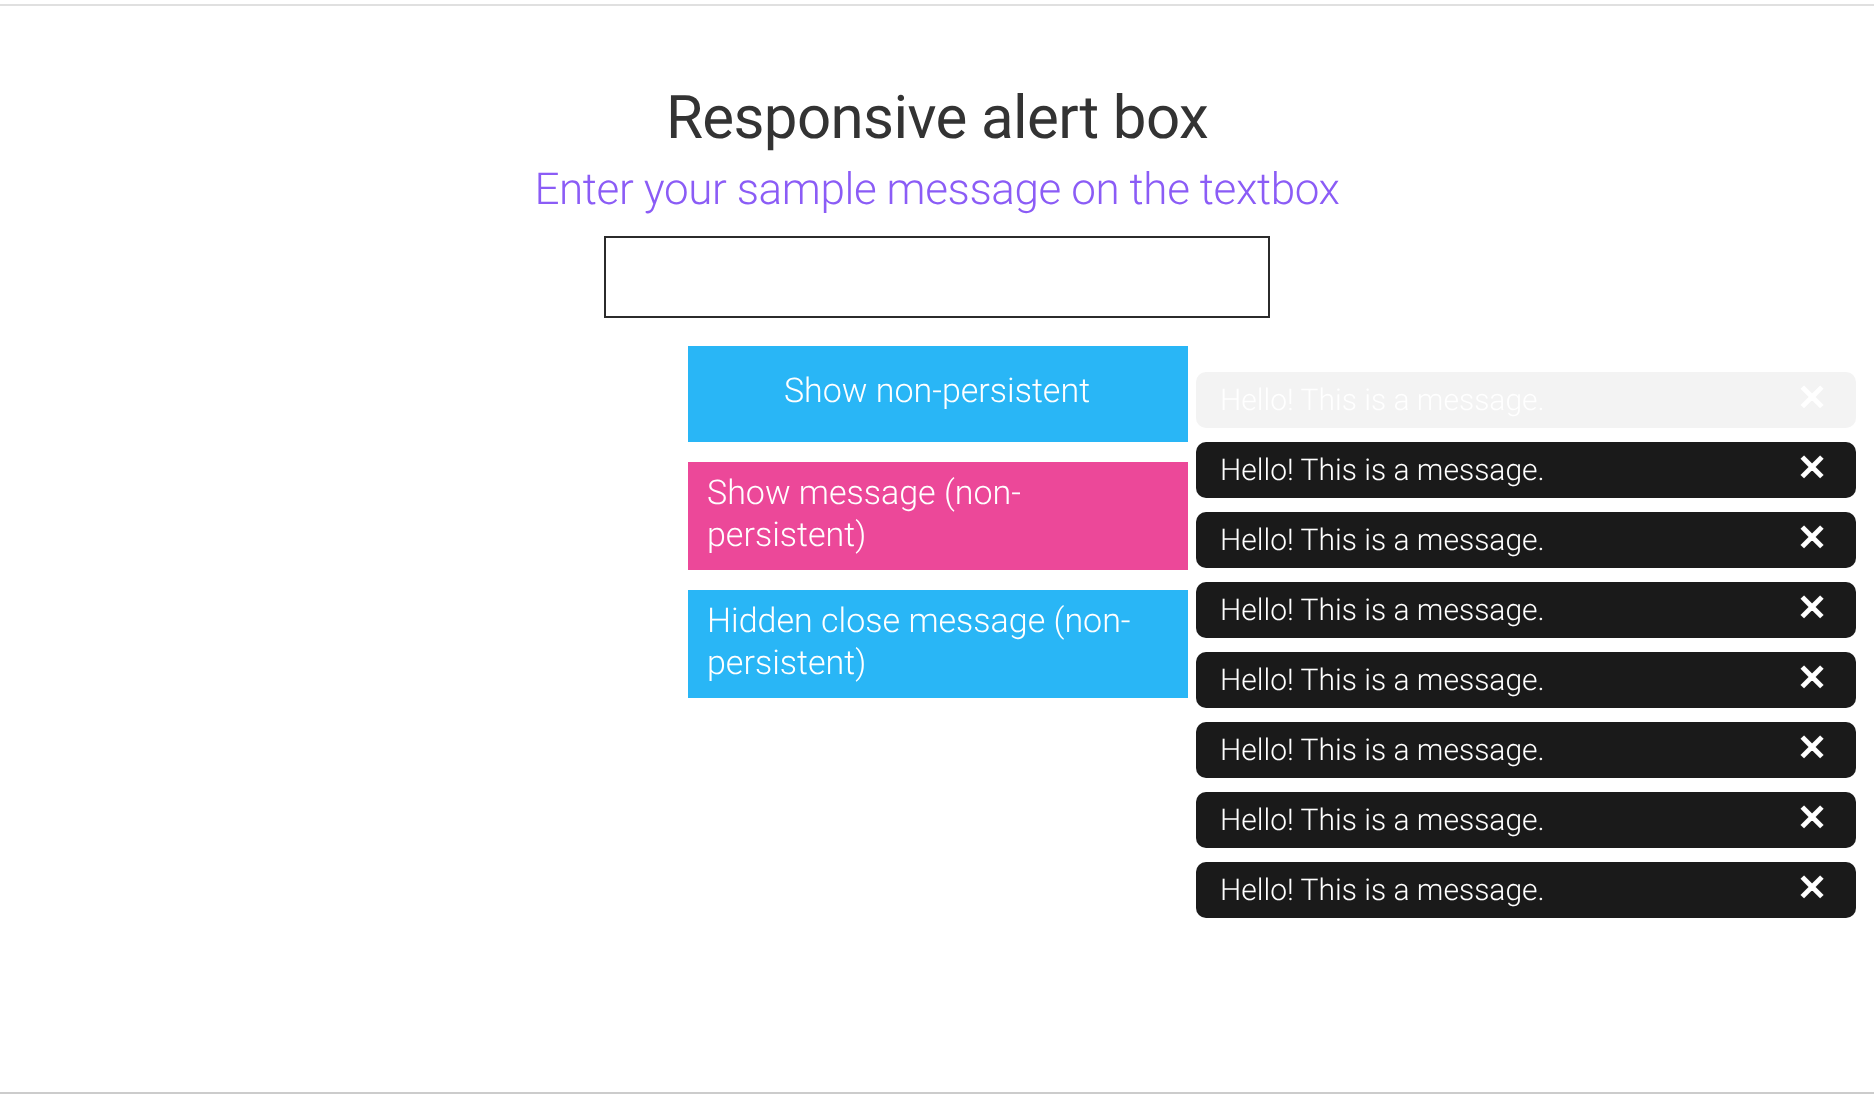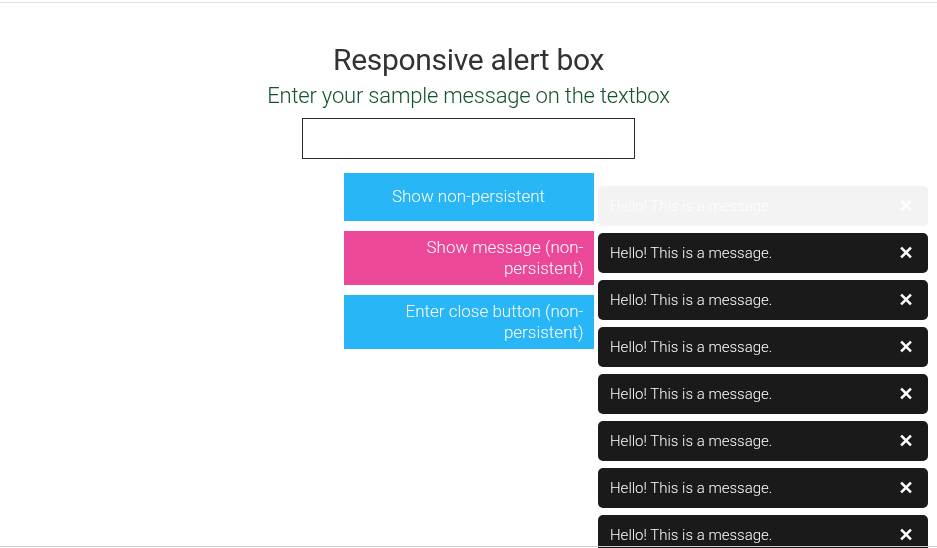--- a/index.html
+++ b/index.html
@@ -31,21 +31,21 @@
     .page-title {
       font-size: 30px;
       font-weight: 400;
       color: #333;
       letter-spacing: -0.3px;
       margin-bottom: 6px;
     }
     .page-subtitle {
       font-size: 22px;
       font-weight: 300;
-      color: #14532d;
+      color: #8b5cf6;
       letter-spacing: -0.2px;
       margin-bottom: 10px;
     }
     .text-input {
       width: 333px;
       height: 41px;
       border: 1px solid #2b2b2b;
       outline: none;
       font-size: 16px;
       padding: 0 8px;
@@ -63,21 +63,21 @@
       min-height: 48px;
       background: #29b6f6;
       color: #ffffff;
       border: none;
       font-size: 17px;
       font-weight: 300;
       cursor: pointer;
       display: flex;
       align-items: center;
       justify-content: center;
-      text-align: right;
+      text-align: left;
       padding: 6px 10px;
       line-height: 1.25;
     }
     .action-btn.hovered {
       background: #ec4899;
       height: 54px;
     }
     .action-btn.tall {
       height: 54px;
     }
@@ -87,21 +87,21 @@
       right: 9px;
       width: 330px;
       display: flex;
       flex-direction: column;
       gap: 7px;
     }
     .toast {
       background: #1a1a1a;
       color: #ffffff;
       border-radius: 5px;
-      height: 40px;
+      height: 28px;
       display: flex;
       align-items: center;
       justify-content: space-between;
       padding: 0 12px;
       font-size: 15px;
       font-weight: 300;
     }
     .toast.faded {
       background: #eeeeee;
       color: #ffffff;
@@ -129,21 +129,21 @@
 
 <div class="top-line"></div>
 
 <div class="main-container">
   <h1 class="page-title">Responsive alert box</h1>
   <div class="page-subtitle">Enter your sample message on the textbox</div>
   <input type="text" class="text-input" value="" style="">
   <div class="button-stack">
     <button class="action-btn">Show non-persistent</button>
     <button class="action-btn hovered">Show message (non-persistent)</button>
-    <button class="action-btn tall">Enter close button (non-persistent)</button>
+    <button class="action-btn tall">Hidden close message (non-persistent)</button>
   </div>
 </div>
 
 <div class="toast-stack">
   <div class="toast faded">
     <span>Hello! This is a message.</span>
     <span class="toast-close">✕</span>
   </div>
   <div class="toast">
     <span>Hello! This is a message.</span>

